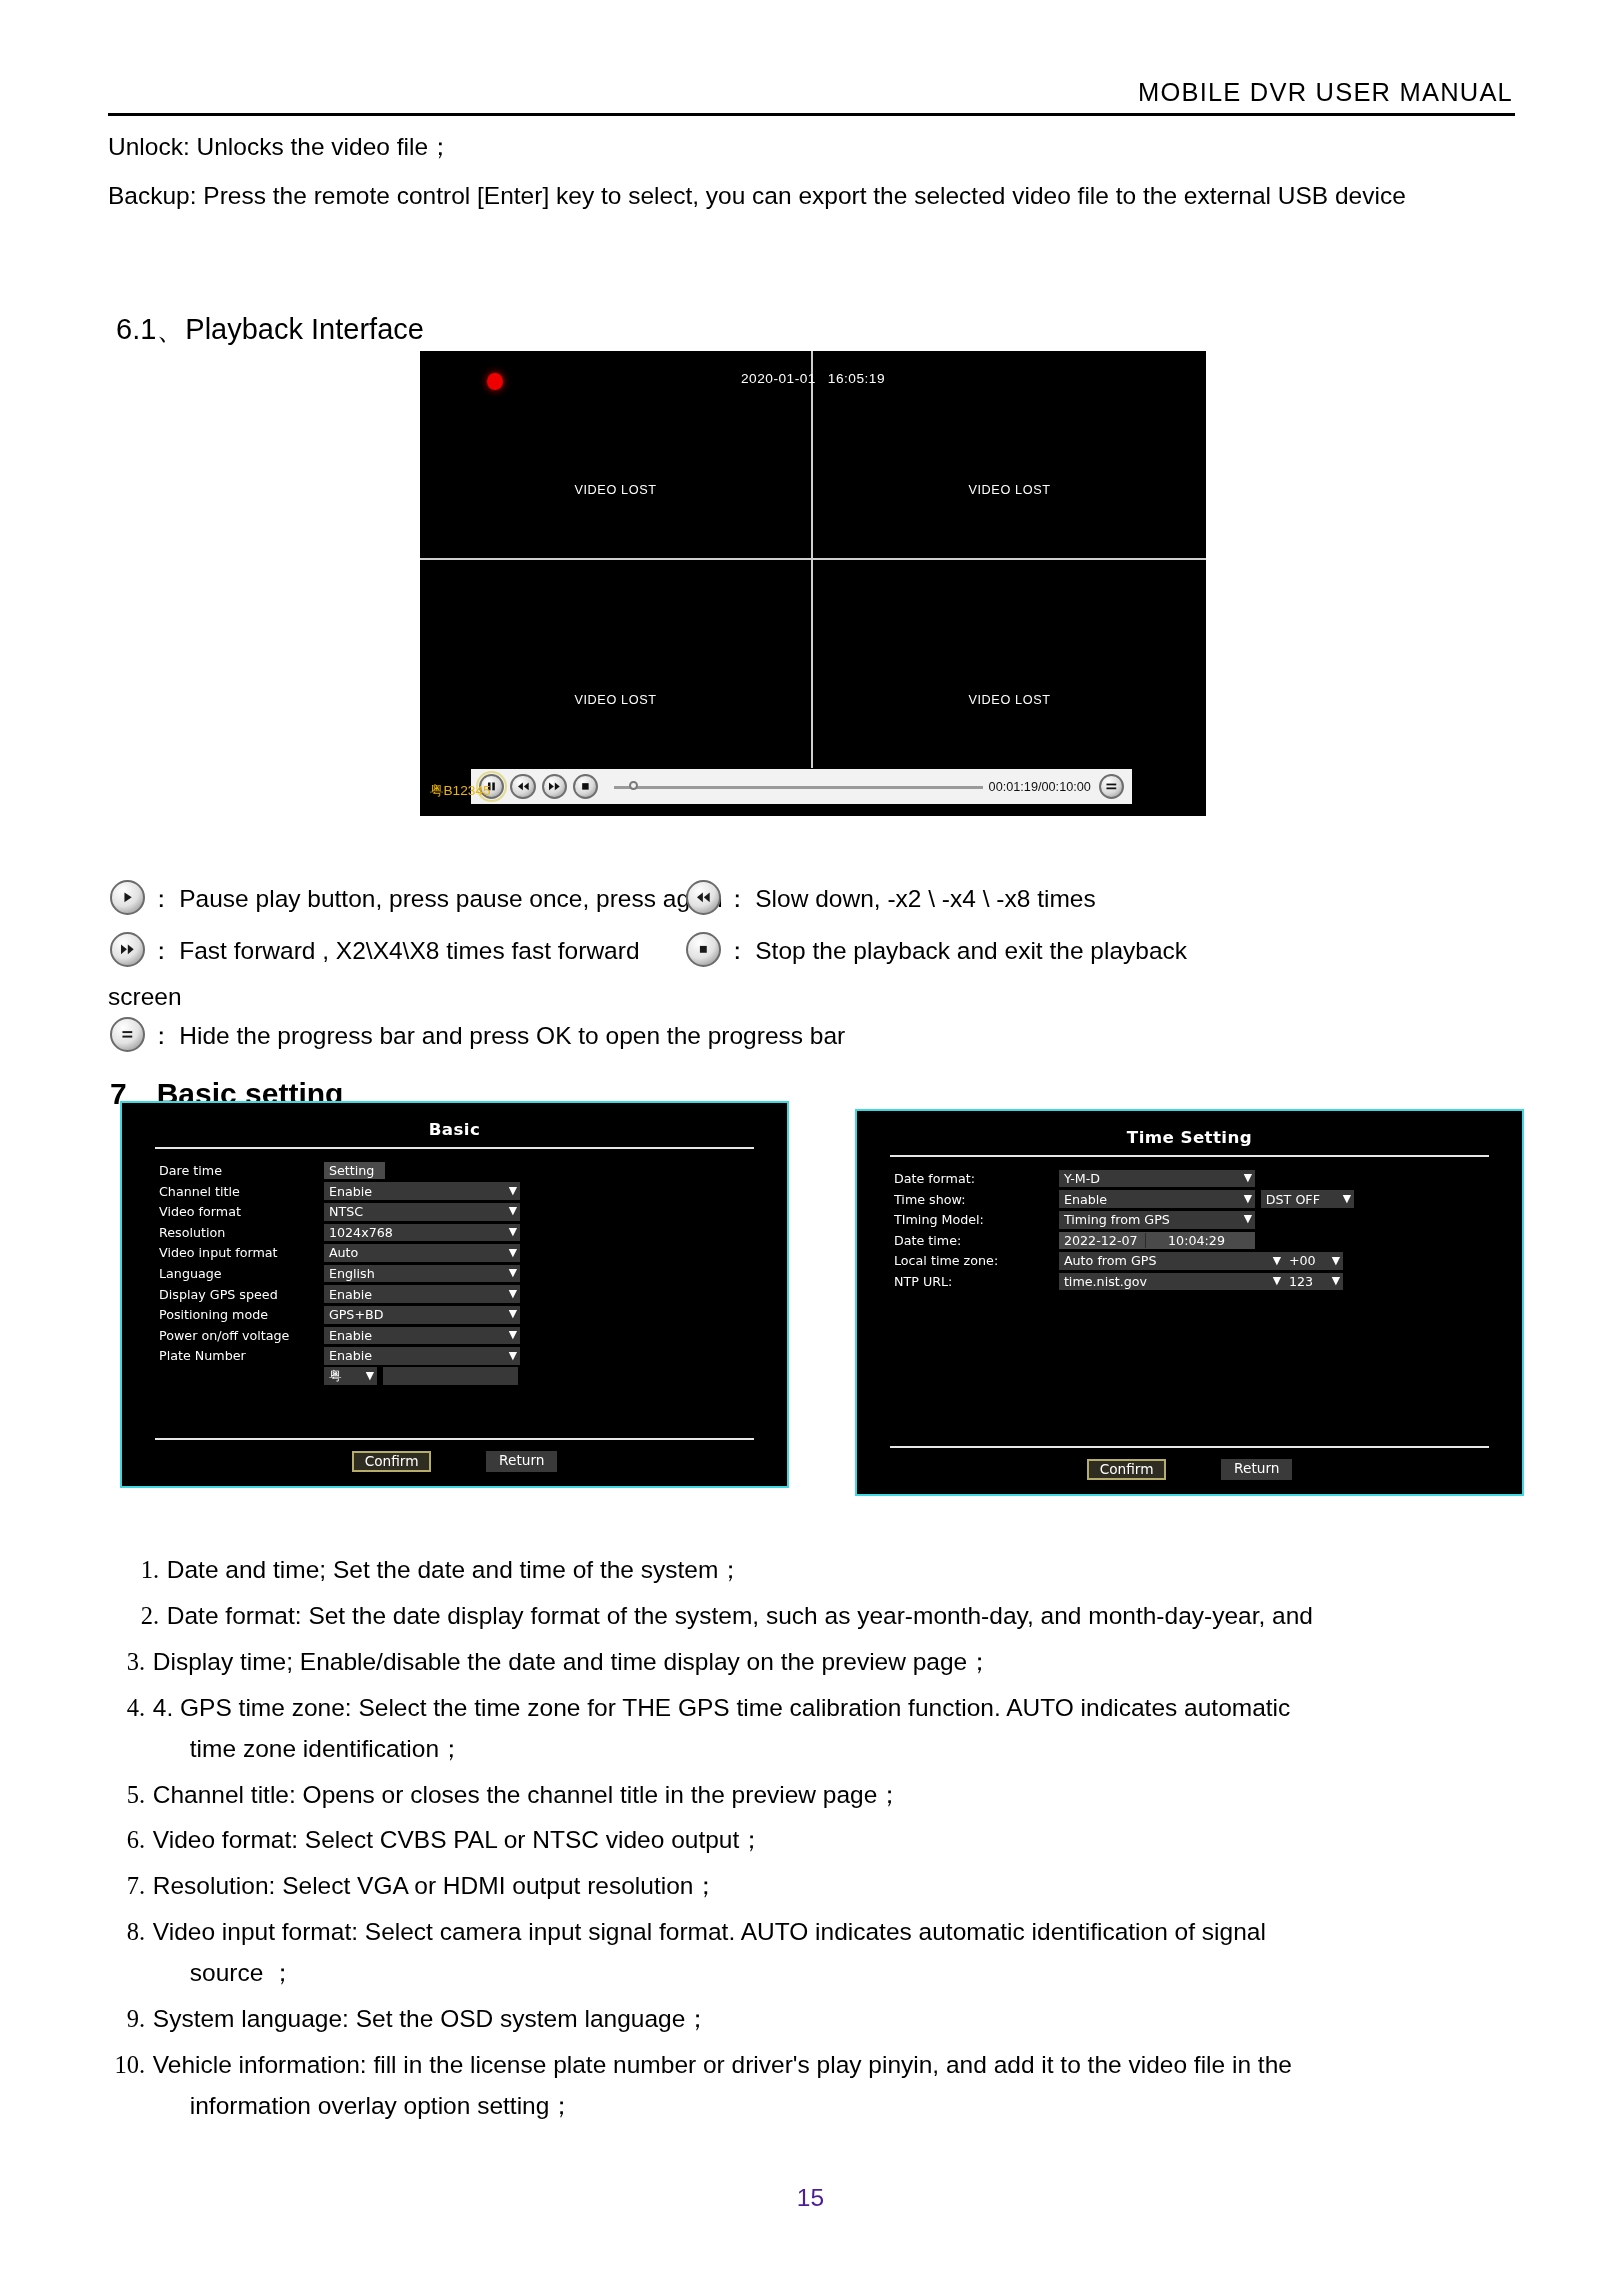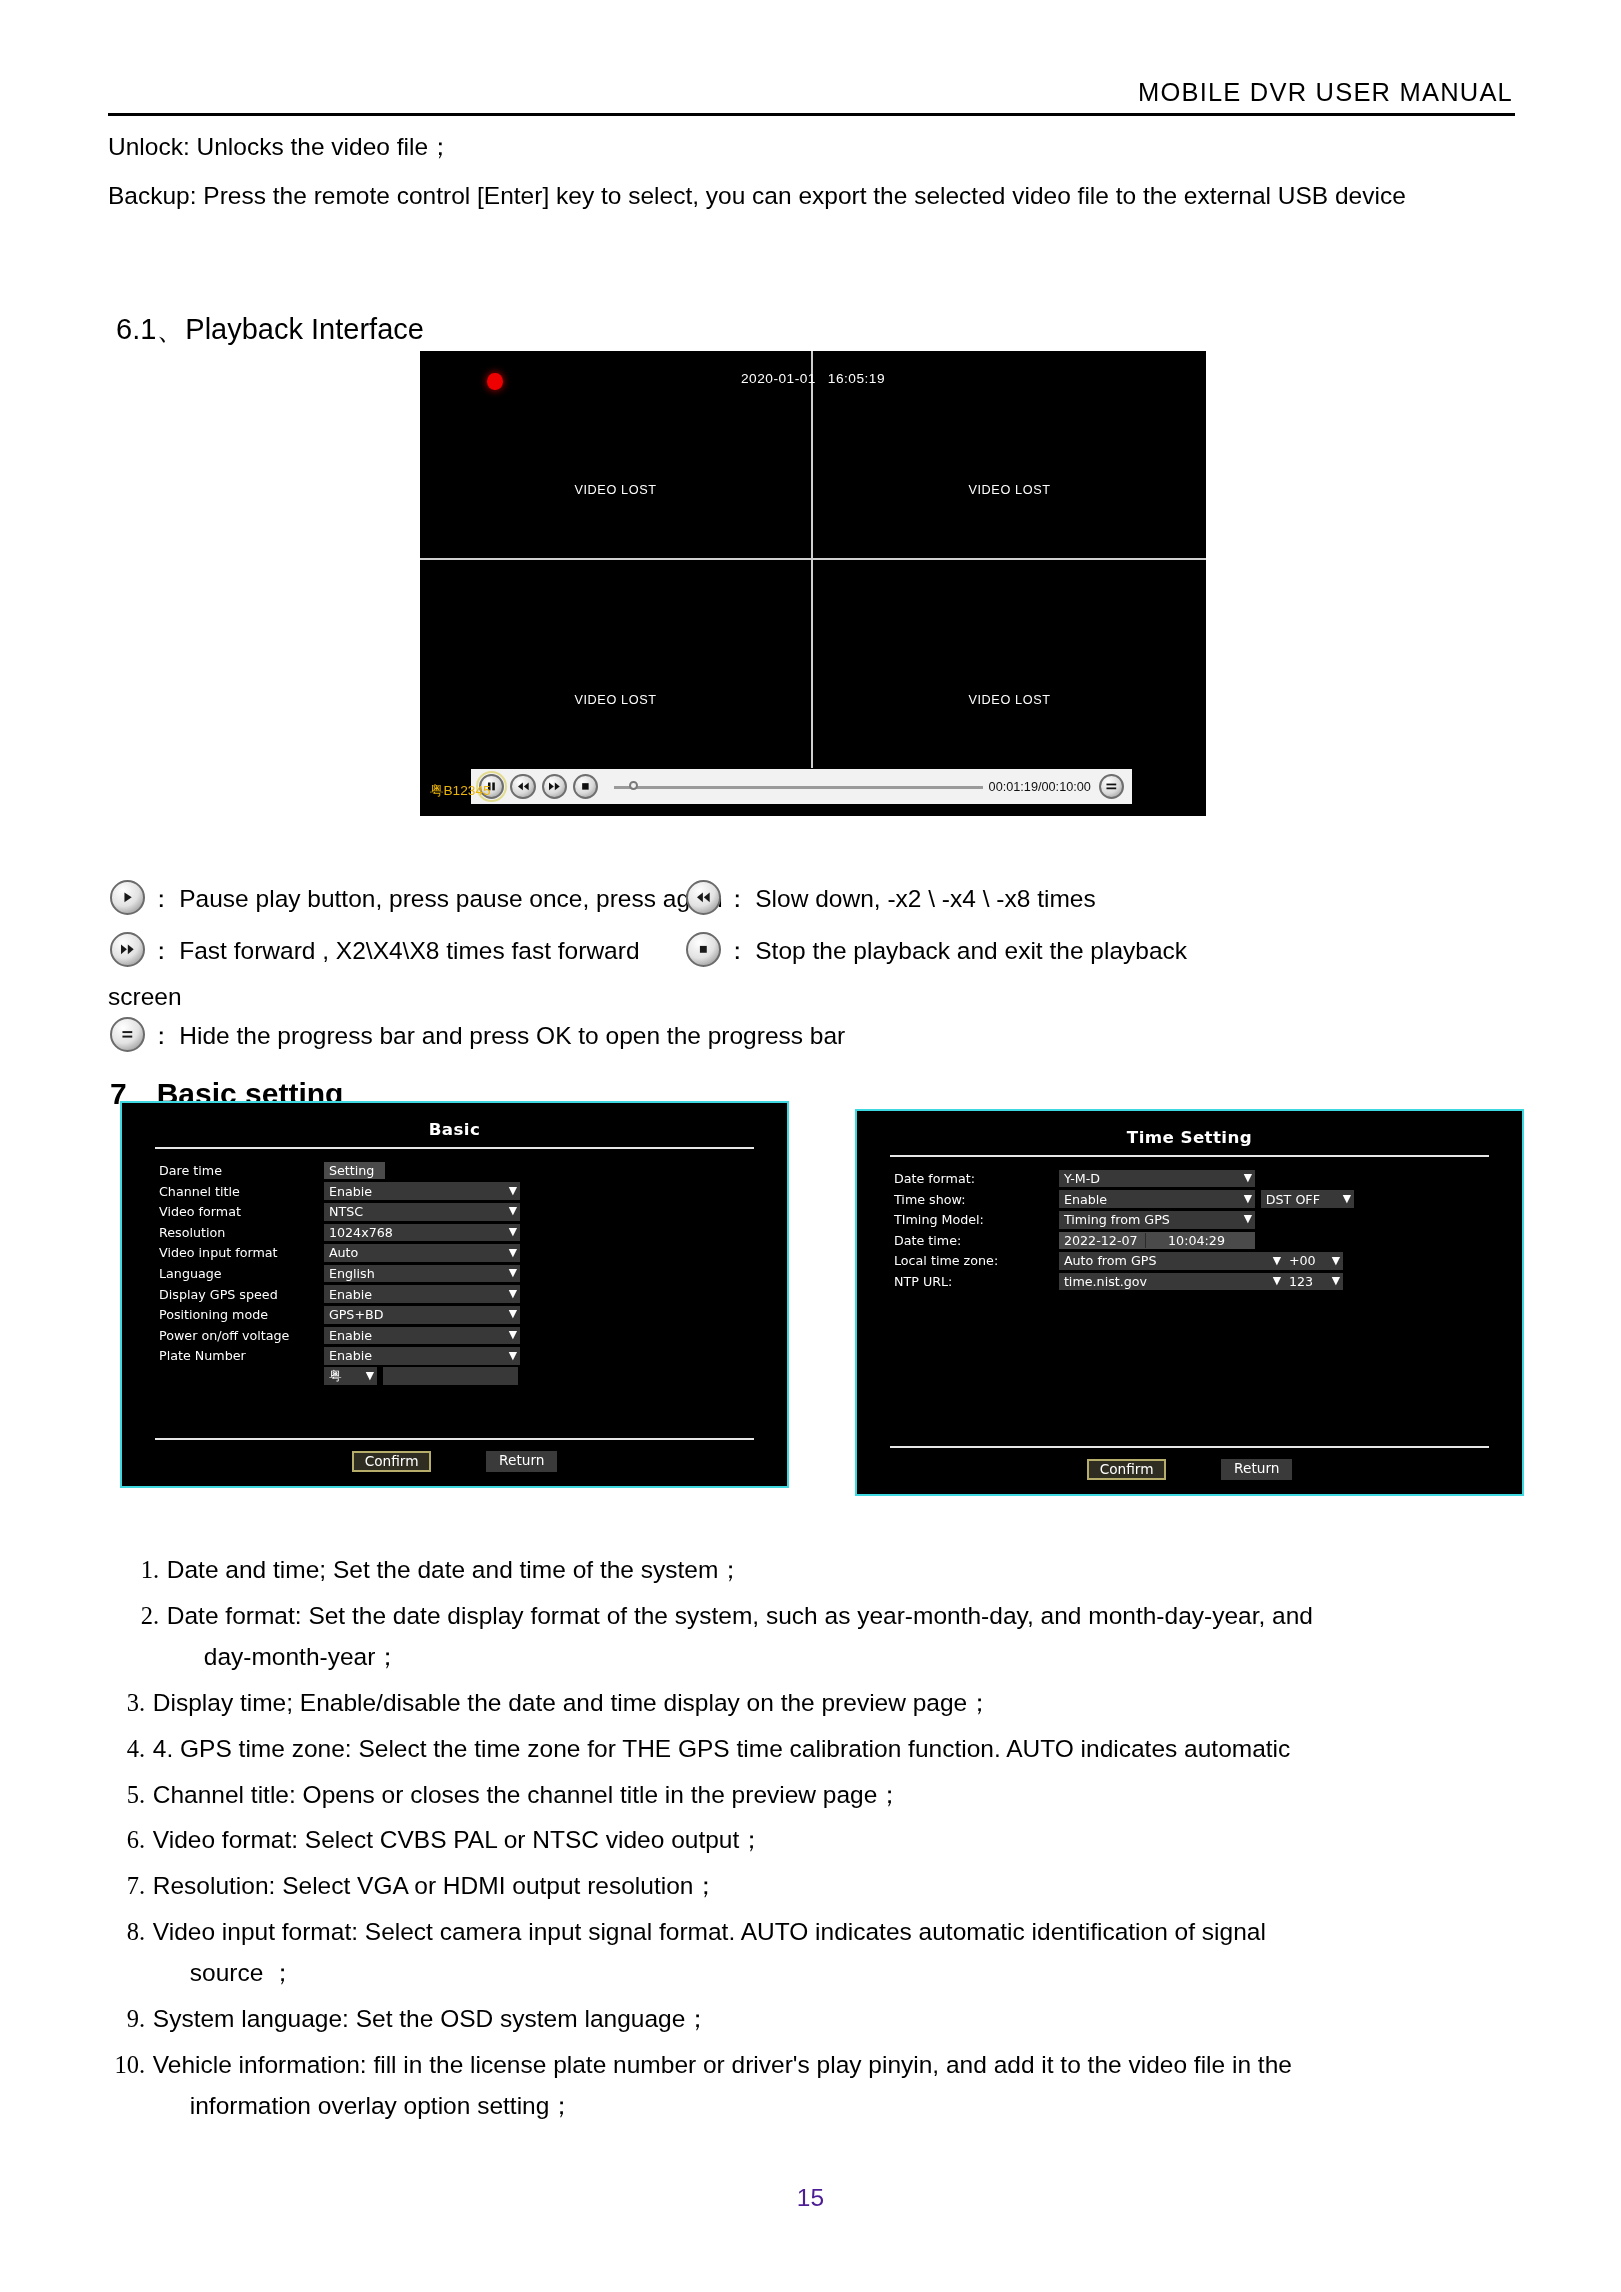--- a/index.html
+++ b/index.html
@@ -715,33 +715,33 @@
 
   <div class="num-item wide">
     <span class="num-marker">1.</span>
     <span class="num-body">Date and time; Set the date and time of the system；</span>
   </div>
 
   <div class="num-item wide">
     <span class="num-marker">2.</span>
     <span class="num-body">
       <span>Date format: Set the date display format of the system, such as year-month-day, and month-day-year, and</span>
-      <span class="cont">day-month-year；</span>
     </span>
   </div>
 
   <div class="num-item narrow">
     <span class="num-marker">3.</span>
     <span class="num-body">Display time; Enable/disable the date and time display on the preview page；</span>
   </div>
 
   <div class="num-item narrow">
     <span class="num-marker">4.</span>
     <span class="num-body">
       <span>4. GPS time zone: Select the time zone for THE GPS time calibration function. AUTO indicates automatic</span>
+      <span class="cont">time zone identification；</span>
     </span>
   </div>
 
   <div class="num-item narrow">
     <span class="num-marker">5.</span>
     <span class="num-body">Channel title: Opens or closes the channel title in the preview page；</span>
   </div>
 
   <div class="num-item narrow">
     <span class="num-marker">6.</span>

